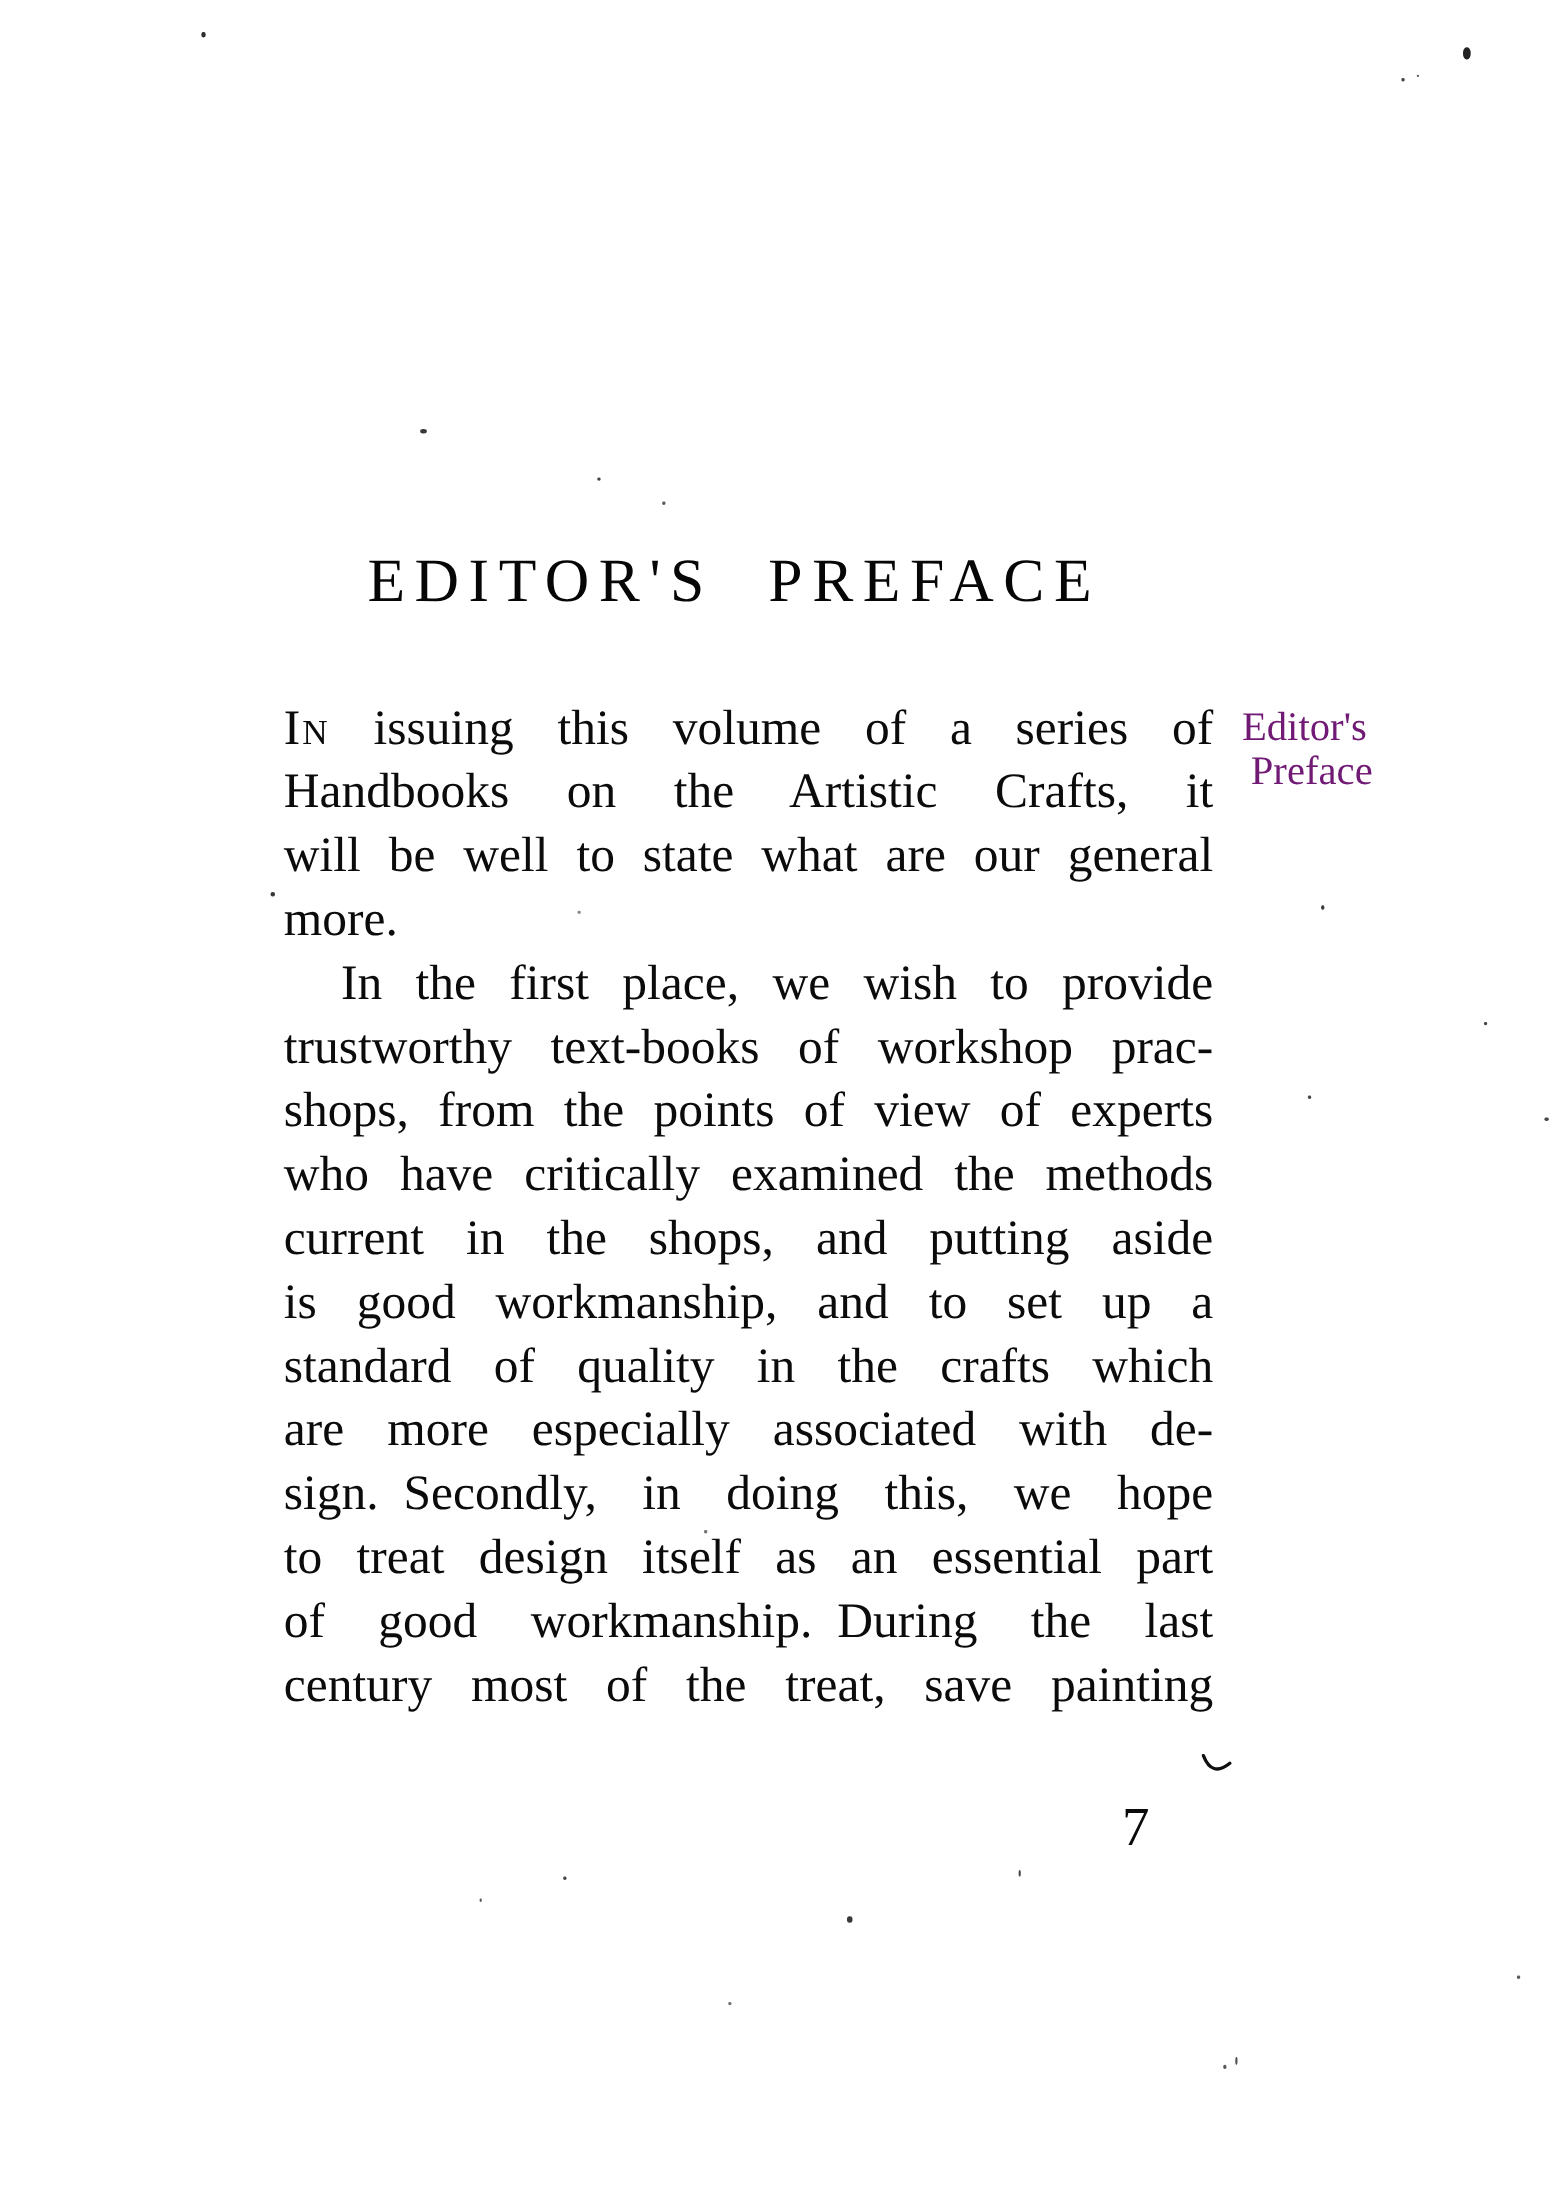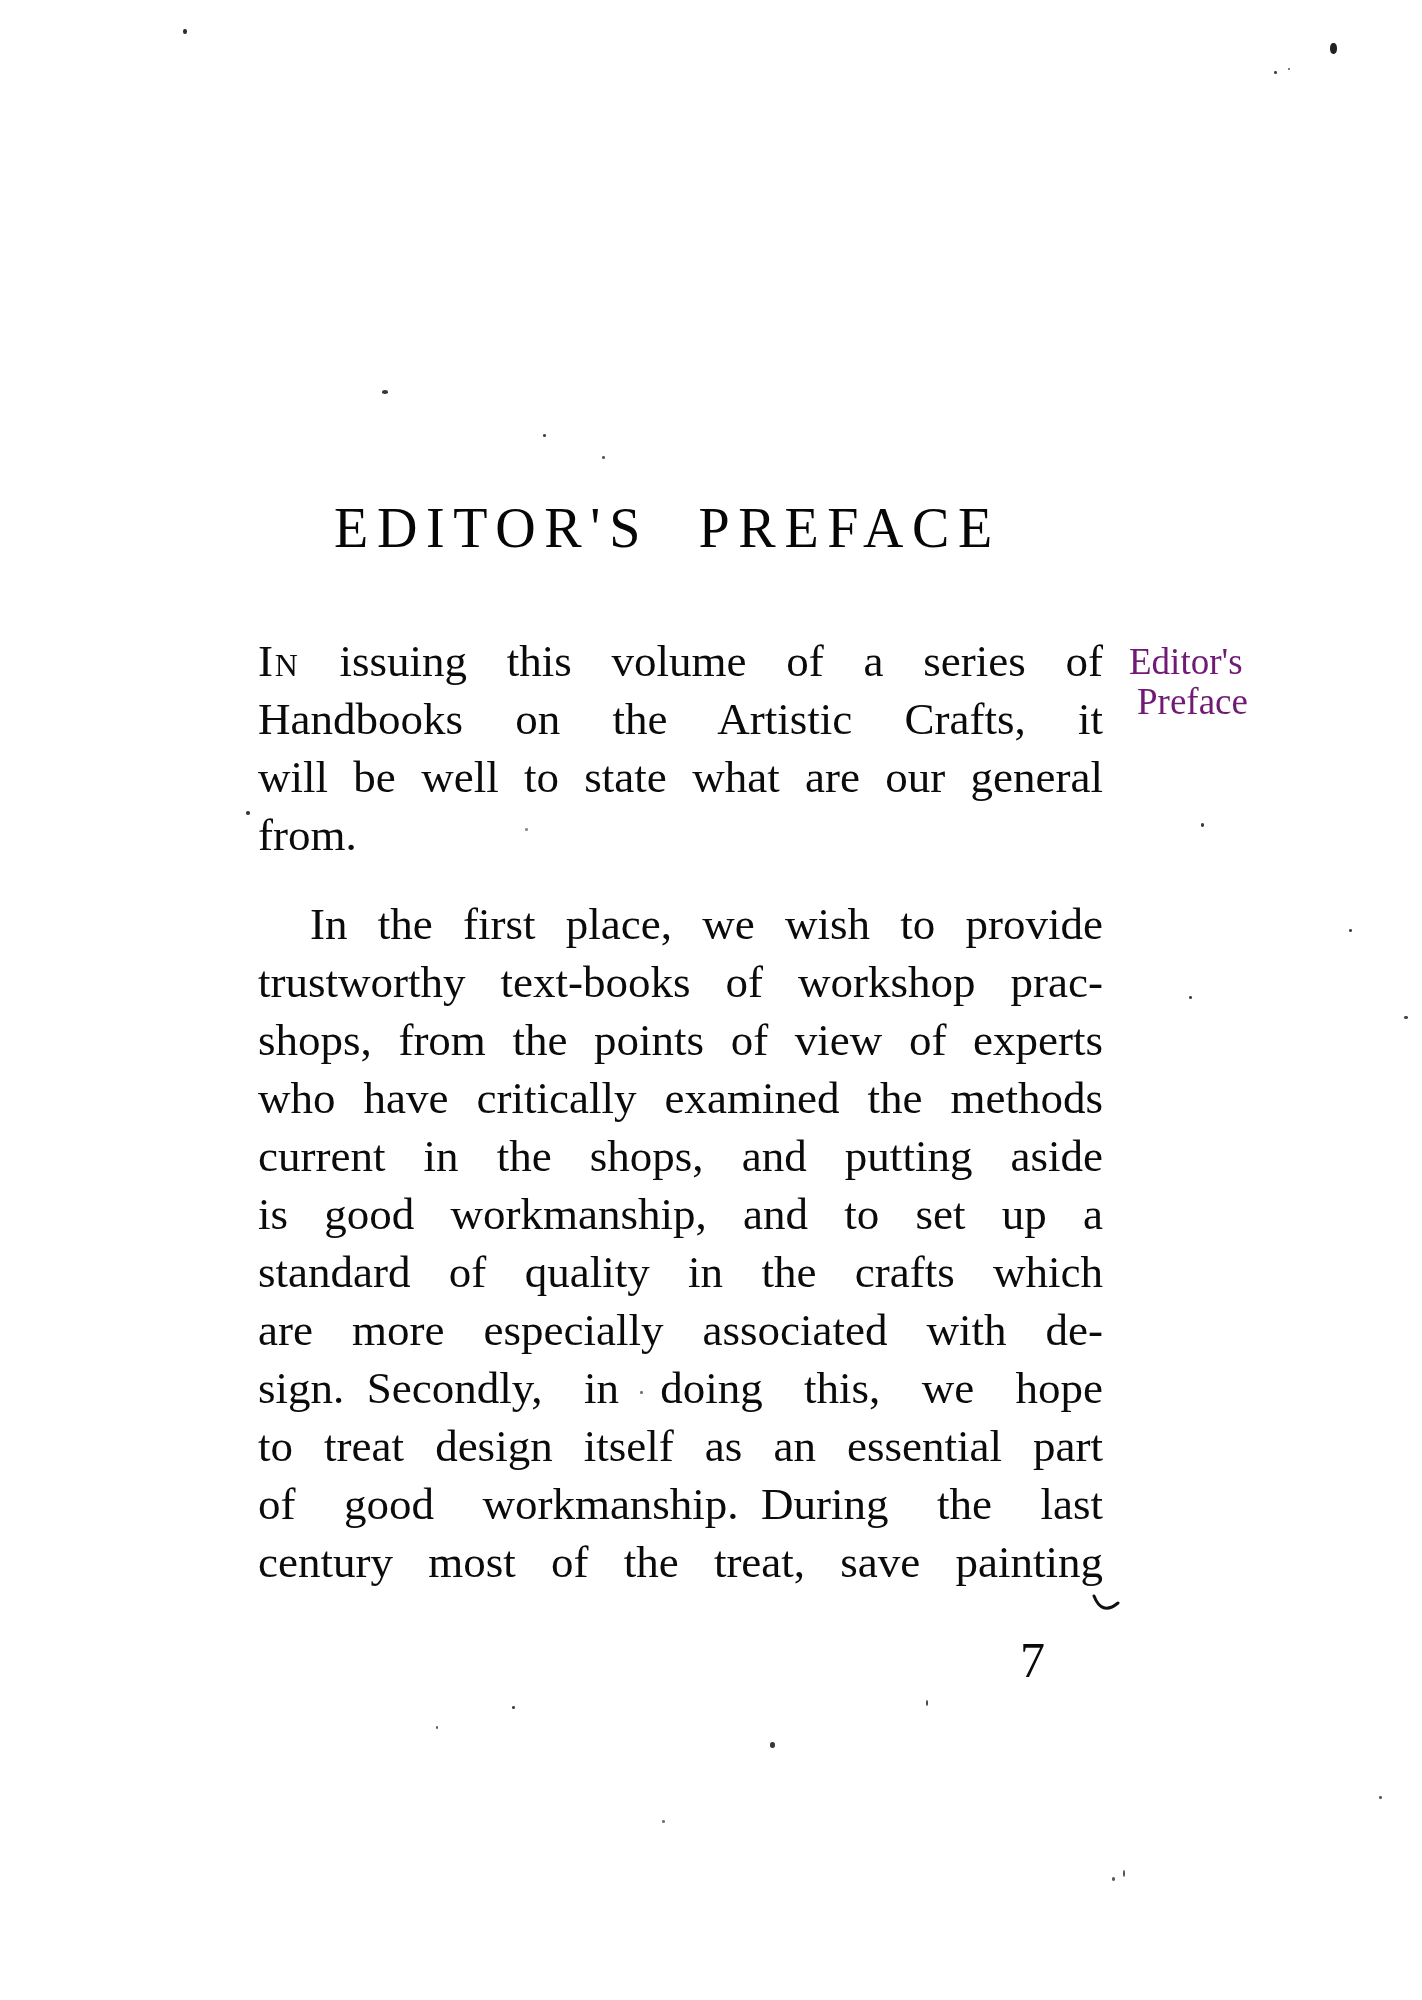--- a/index.html
+++ b/index.html
@@ -38,21 +38,20 @@
     text-align-last:justify;
     height:58px;
     overflow:visible;
   }
   .line.flush{
     text-align:left;
     text-align-last:left;
   }
   .line.indent{
     text-indent:52px;
-    margin-top:31px;
   }
   .lead-sc{
     font-variant:small-caps;
     letter-spacing:0.04em;
   }
   .margin-note{
     position:absolute;
     left:1117px;top:642px;
     width:260px;
     font-size:37px;
@@ -88,21 +87,21 @@
   <div class="margin-note">
     <div class="mn1">Editor's</div>
     <div class="mn2">Preface</div>
   </div>
 
   <div class="body-block">
 
   <div class="line"><span class="lead-sc">In</span> issuing this volume of a series of</div>
       <div class="line">Handbooks on the Artistic Crafts, it</div>
       <div class="line">will be well to state what are our general</div>
-      <div class="line flush">from.</div>
+      <div class="line flush">more.</div>
       <div class="line indent">In the first place, we wish to provide</div>
       <div class="line">trustworthy text-books of workshop prac-</div>
       <div class="line">shops, from the points of view of experts</div>
       <div class="line">who have critically examined the methods</div>
       <div class="line">current in the shops, and putting aside</div>
       <div class="line">is good workmanship, and to set up a</div>
       <div class="line">standard of quality in the crafts which</div>
       <div class="line">are more especially associated with de-</div>
       <div class="line">sign. Secondly, in doing this, we hope</div>
       <div class="line">to treat design itself as an essential part</div>

